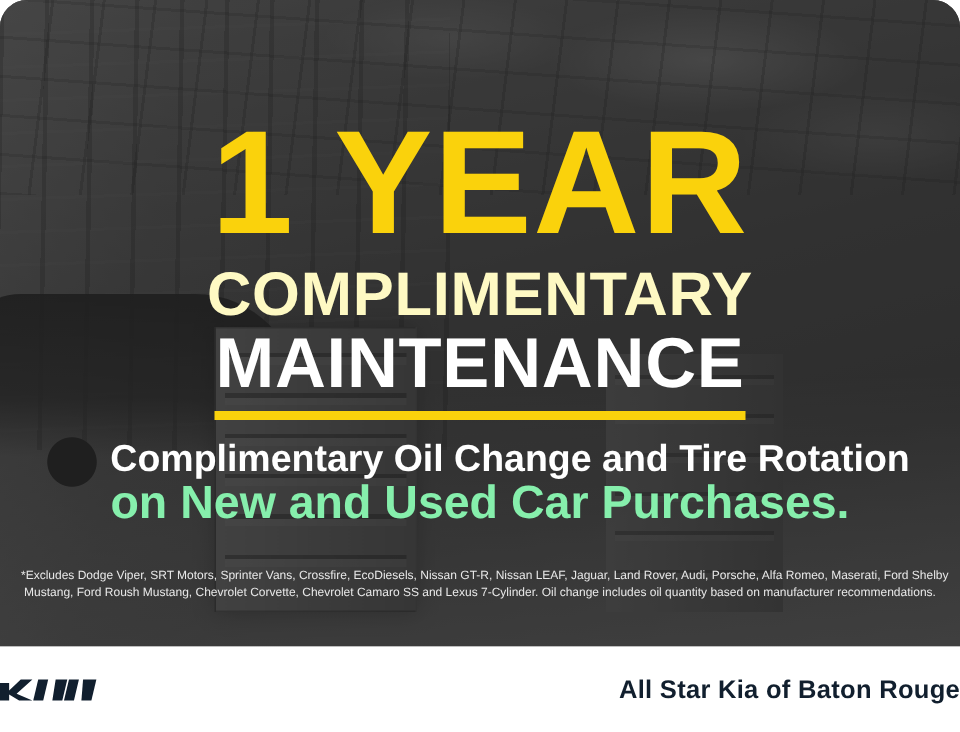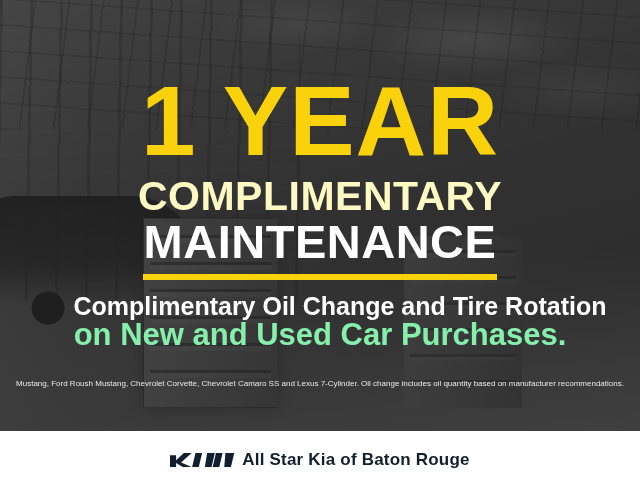--- a/index.html
+++ b/index.html
@@ -11,20 +11,21 @@
     background: #ffffff;
     font-family: "Liberation Sans", sans-serif;
   }
 
   .banner {
     position: relative;
     width: 640px;
     height: 488px;
     background: #ffffff;
     overflow: hidden;
+    border-radius: 18px;
   }
 
   
   .hero {
     position: absolute;
     left: 0; top: 0;
     width: 640px;
     height: 431px;
     overflow: hidden;
     background: #4a4a4a;
@@ -215,21 +216,21 @@
   .disclaimer div { white-space: nowrap; }
 
   
   .footer {
     position: absolute;
     left: 0; top: 431px;
     width: 640px; height: 57px;
     background: #ffffff;
     display: flex;
     align-items: center;
-    justify-content: center;
+    justify-content: space-between;
   }
 
   .kia-logo {
     display: block;
     width: 72px;
     height: 20px;
   }
 
   .dealer-name {
     font-size: 17px;
@@ -261,20 +262,21 @@
 
       <div class="headline-sub2">MAINTENANCE</div>
 
       <div class="divider"></div>
 
       <div class="body-line1">Complimentary Oil Change and Tire Rotation</div>
 
       <div class="body-line2">on New and Used Car Purchases.</div>
 
       <div class="disclaimer">
+        <div>*Excludes Dodge Viper, SRT Motors, Sprinter Vans, Crossfire, EcoDiesels, Nissan GT-R, Nissan LEAF, Jaguar, Land Rover, Audi, Porsche, Alfa Romeo, Maserati, Ford Shelby</div>
         <div>Mustang, Ford Roush Mustang, Chevrolet Corvette, Chevrolet Camaro SS and Lexus 7-Cylinder. Oil change includes oil quantity based on manufacturer recommendations.</div>
       </div>
 
     </div>
   </div>
 
   <div class="footer">
 
     <svg class="kia-logo" viewBox="0 0 260 66">
       <g fill="#111f2e">

